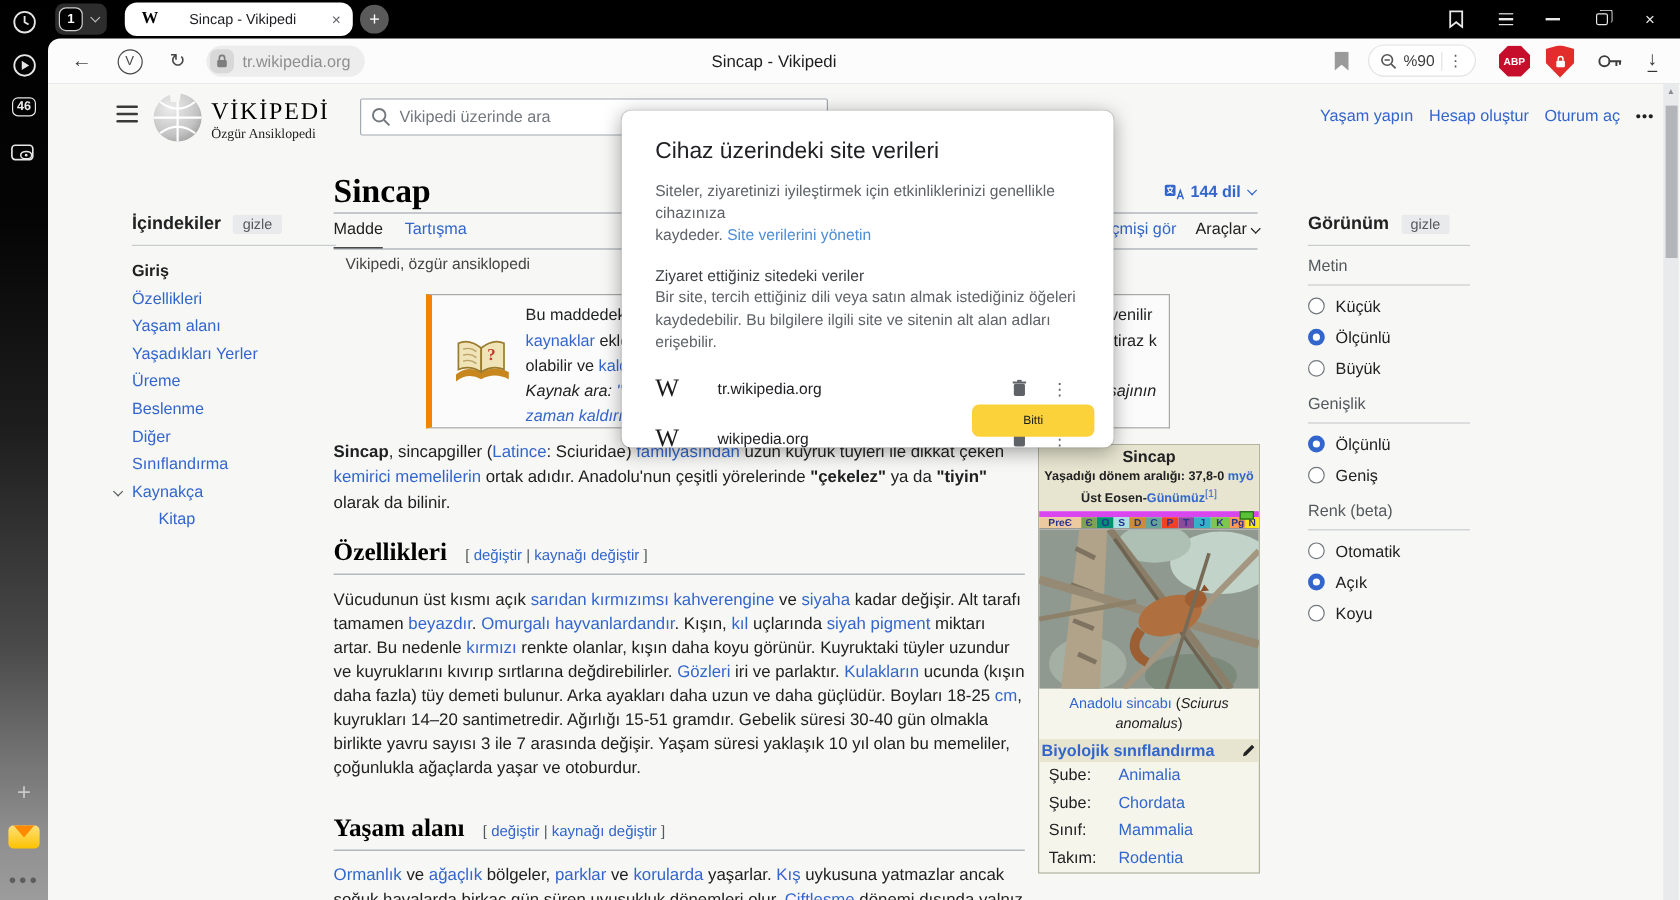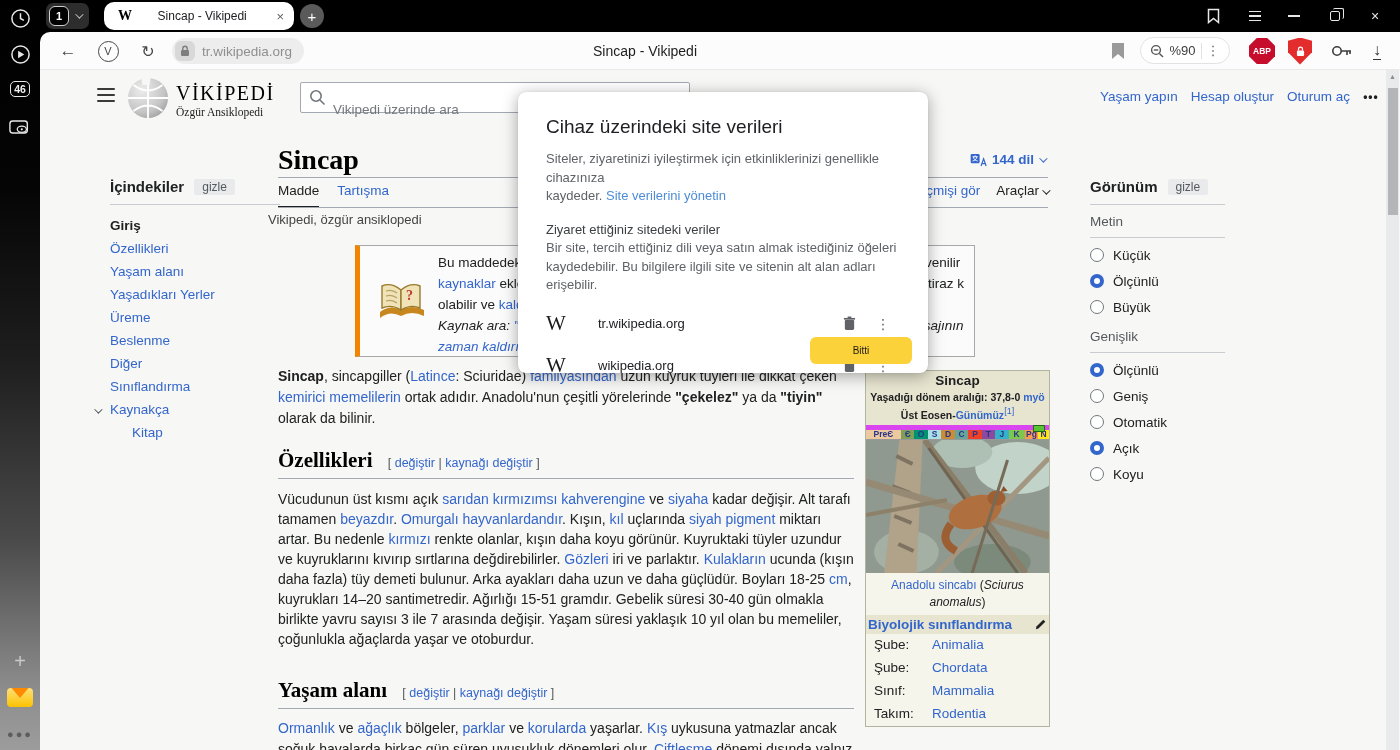--- a/index.html
+++ b/index.html
@@ -70,21 +70,21 @@
   .sup { vertical-align:super; font-size:9px; }
 
   .menu-ic { position:absolute; left:57px; top:18px; width:18px; height:14px; display:flex; flex-direction:column; justify-content:space-between;}
   .menu-ic i { height:2px; background:#3a3a3a; border-radius:1px;}
   .logo-globe { position:absolute; left:86px; top:6px; }
   .logo-text { position:absolute; left:136px; top:12px; font-family:"Liberation Serif",serif;}
   .logo-title { font-size:20px; letter-spacing:1.5px; color:#000;}
   .logo-tag { font-size:11.5px; color:#222; margin-top:1px;}
   .searchbox { position:absolute; left:260px; top:12px; width:390px; height:31px; background:#fff;
     border:1px solid #a2a9b1; border-radius:2px;}
-  .searchbox input { position:absolute; left:32px; top:12px; right:4px; height:29px; border:none; outline:none;
+  .searchbox input { position:absolute; left:32px; top:0; right:4px; height:29px; border:none; outline:none;
     font-size:13.5px; color:#0f766e; background:transparent; font-family:"Liberation Sans",sans-serif;}
   .searchbox input::placeholder { color:#72777d; }
   .search-mag { position:absolute; left:8px; top:6px;}
   .hdr-links { position:absolute; left:1060px; top:19px; display:flex; gap:13px; font-size:13.5px; align-items:center;}
   .hdr-links .lnk { white-space:nowrap; }
   .more-dots { color:#202122; font-weight:bold; letter-spacing:1px; font-size:12px;}
 
   
   .toc { position:absolute; left:70px; top:108px; width:170px; font-size:13.5px;}
   .toc-head { display:flex; align-items:center; gap:10px; padding-bottom:9px; border-bottom:1px solid #c8ccd1;}
@@ -107,21 +107,21 @@
   
   .art-title { position:absolute; left:238px; top:74px; font-family:"Liberation Serif",serif; font-size:28px; color:#000;}
   .art-title-rule { position:absolute; left:238px; top:107px; width:770px; border-bottom:1px solid #a2a9b1;}
   .langbtn { position:absolute; left:930px; top:82px; width:92px; display:flex; align-items:center; gap:5px; color:#36c; font-size:13.5px; font-weight:bold;}
   .langbtn .chev { color:#36c; }
   .tabsrow { position:absolute; left:238px; top:113px; width:770px; height:25px; border-bottom:1px solid #a2a9b1; display:flex; gap:18px; font-size:13.5px;}
   .wtab { padding-bottom:6px; }
   .wtab.active { color:#202122; border-bottom:1px solid #202122; }
   .tools { position:absolute; right:0; top:0; display:flex; gap:16px; align-items:center;}
   .tools .chev { color:#202122; margin-left:3px;}
-  .art-sub { position:absolute; left:228px; top:142px; font-size:13px; color:#444;}
+  .art-sub { position:absolute; left:248px; top:142px; font-size:13px; color:#444;}
 
   
   .ambox { position:absolute; left:315px; top:175px; width:620px; height:112px; background:#fbfbfb;
     border:1px solid #a8a8a8; border-left:5px solid #f28500; padding:6px 10px 6px 78px; font-size:13.5px; line-height:21px;}
   .ambox-icon { position:absolute; left:16px; top:32px;}
   .ambox .line { white-space:nowrap; overflow:hidden;}
 
   
   .para { position:absolute; left:238px; width:576px; line-height:21px;}
   .h2 { position:absolute; left:238px; width:576px; font-family:"Liberation Serif",serif; font-size:21px; color:#000;
@@ -486,20 +486,21 @@
         </div>
       <div class="ap-group-label">Genişlik</div>
       <div class="ap-opt">
           <span class="radio sel"></span>
           <span>Ölçünlü</span>
         </div>
       <div class="ap-opt">
           <span class="radio"></span>
           <span>Geniş</span>
         </div>
+      <div class="ap-group-label">Renk (beta)</div>
       <div class="ap-opt">
           <span class="radio"></span>
           <span>Otomatik</span>
         </div>
       <div class="ap-opt">
           <span class="radio sel"></span>
           <span>Açık</span>
         </div>
       <div class="ap-opt">
           <span class="radio"></span>

